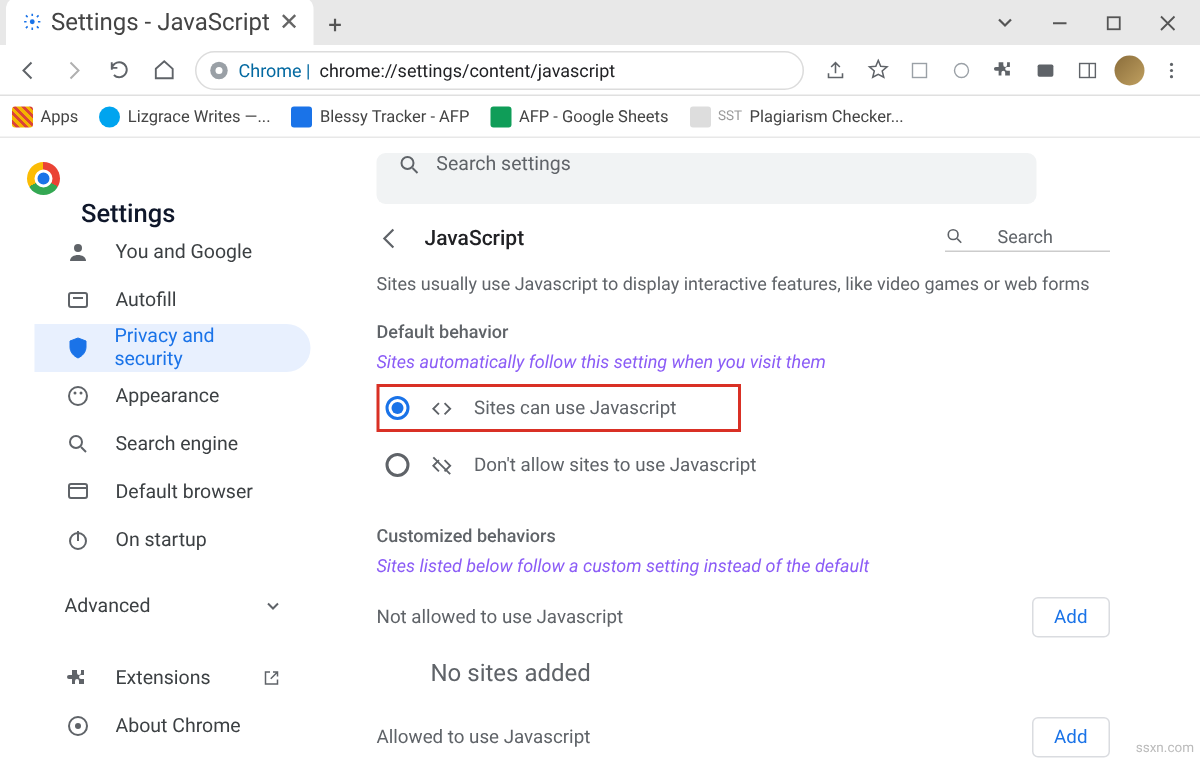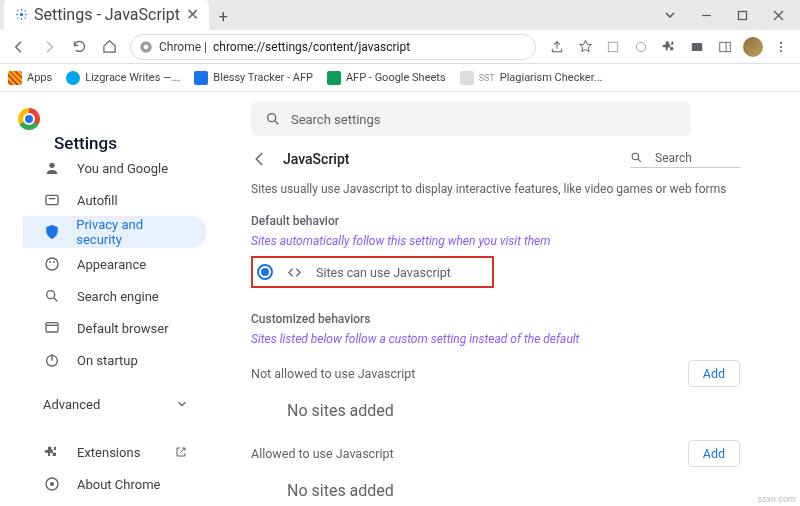--- a/index.html
+++ b/index.html
@@ -15,60 +15,60 @@
 .tab { background: #fff; height: 28px; display: flex; align-items: center; padding: 16px 10px; border-radius: 8px 8px 0 0; font-size: 16px; color: #444; min-width: 160px; gap: 6px; }
 .tab .favicon { width: 14px; height: 14px; display: inline-flex; align-items: center; justify-content: center; color: #1a73e8; }
 .tab .close { margin-left: auto; color: #666; }
 .newtab { width: 28px; height: 28px; display: flex; align-items: center; justify-content: center; color: #555; font-size: 16px; }
 
 
 .toolbar { height: 34px; background: #fff; border-bottom: 1px solid #e0e0e0; display: flex; align-items: center; padding: 0 6px; gap: 4px; }
 .ticon { width: 26px; height: 26px; display: flex; align-items: center; justify-content: center; color: #5f6368; border-radius: 50%; }
 .omnibox { flex: 1; height: 26px; background: #fff; border: 1px solid #dcdcdc; border-radius: 14px; display: flex; align-items: center; padding: 0 8px; font-size: 12px; color: #5f6368; gap: 6px; margin: 0 4px; }
 .omnibox .siteicon { color: #5f6368; }
-.omnibox .url-prefix { color: #404040; }
+.omnibox .url-prefix { color: #0369a1; }
 .omnibox .url-path { color: #202124; }
 .rightactions { display: flex; align-items: center; gap: 2px; }
 .avatar { width: 20px; height: 20px; border-radius: 50%; background: linear-gradient(135deg,#8a6d3b,#c0a060); }
 
 
 .bookmarks { height: 28px; background: #fff; border-bottom: 1px solid #e8e8e8; display: flex; align-items: center; padding: 0 8px; gap: 14px; font-size: 11px; color: #444; }
 .bm { display: flex; align-items: center; gap: 5px; }
 .bm .bmicon { width: 14px; height: 14px; background: #f1f1f1; border-radius: 2px; display: inline-block; }
 .bmicon.apps { background: repeating-linear-gradient(45deg,#f4b400,#f4b400 2px,#db4437 2px,#db4437 4px); }
 .bmicon.az { background:#00a4ef; border-radius:50%; }
 .bmicon.bt { background:#1a73e8; }
 .bmicon.gs { background:#0f9d58; }
 .bmicon.pc { background:#ddd; }
 
 
 .settings-header { height: 54px; display: flex; align-items: center; padding: 0 18px; gap: 14px; }
 .chrome-logo { width: 22px; height: 22px; border-radius: 50%; background: conic-gradient(#ea4335 0 120deg,#34a853 120deg 240deg,#fbbc05 240deg 360deg); position: relative; }
 .chrome-logo::after { content:""; position:absolute; inset:5px; background:#1a73e8; border-radius:50%; border:2px solid #fff; }
 .settings-title { font-size: 17px; color: #0f172a; font-weight: 500; margin-top: 48px; }
-.settings-search { margin-left: 120px; width: 440px; height: 34px; background: #f1f3f4; border-radius: 6px; display: flex; align-items: center; padding: 0 14px; gap: 10px; color: #5f6368; font-size: 13px; }
+.settings-search { margin-left: 120px; width: 440px; height: 34px; background: #f1f3f4; border-radius: 6px; display: flex; align-items: flex-start; padding: 0 14px; gap: 10px; color: #5f6368; font-size: 13px; }
 
 
 .body { display: flex; height: calc(506px - 30px - 34px - 28px - 54px); padding-left: 23px; }
 
 
 .sidebar { width: 198px; padding: 6px 0; display: flex; flex-direction: column; font-size: 13px; }
 .navitem { height: 32px; display: flex; align-items: center; padding: 0 20px; gap: 16px; color: #3c4043; border-radius: 0 16px 16px 0; margin-right: 14px; }
 .navitem.active { background: #e8f0fe; color: #1a73e8; }
 .navitem.active .nicon svg { stroke: #1a73e8; fill: #1a73e8; }
 .nicon { width: 18px; display: flex; align-items: center; justify-content: center; color: #5f6368; }
 .advanced { height: 36px; display: flex; align-items: center; padding: 0 20px; gap: 16px; color: #3c4043; margin-top: 10px; justify-content: space-between; padding-right: 34px;}
 .sidespacer { height: 14px; }
 .ext-open { margin-left: auto; }
 
 
 .content { flex: 1; padding: 4px 60px 0 30px; font-size: 12.5px; color: #5f6368; overflow: hidden; }
 .crow { display: flex; align-items: center; gap: 14px; margin-bottom: 14px; }
 .page-title { font-size: 14px; color: #202124; font-weight: 500; }
-.csearch { margin-left: auto; display: flex; align-items: center; gap: 12px; border-bottom: 1px solid #ccc; padding-bottom: 2px; font-size: 12px; width: 110px; }
+.csearch { margin-left: auto; display: flex; align-items: center; gap: 22px; border-bottom: 1px solid #ccc; padding-bottom: 2px; font-size: 12px; width: 110px; }
 .desc { font-size: 12px; color: #5f6368; margin-bottom: 18px; }
 .section-h { font-size: 12px; color: #5f6368; font-weight: 500; margin-bottom: 6px; }
 .section-sub { font-size: 12px; color: #8b5cf6; margin-bottom: 8px; font-style: italic; }
 .radio-row { display: flex; align-items: center; gap: 14px; height: 32px; padding: 2px 6px; }
 .radio-outer { width: 16px; height: 16px; border: 2px solid #1a73e8; border-radius: 50%; display: flex; align-items: center; justify-content: center; }
 .radio-outer.gray { border-color: #5f6368; }
 .radio-inner { width: 8px; height: 8px; background: #1a73e8; border-radius: 50%; }
 .highlight { border: 2.5px solid #d93025; width: 243px; padding: 2px 8px 2px 4px; }
 .cust { margin-top: 24px; }
 .subblock { margin-top: 14px; }
@@ -360,20 +360,30 @@
           <span class="radio-inner"></span>
         </span>
       <span>
           <svg width="15" height="15" viewBox="0 0 24 24">
             <path d="M9 6l-6 6 6 6M15 6l6 6-6 6" stroke="#5f6368" fill="none" stroke-width="2"></path>
           </svg>
         </span>
       <span>Sites can use Javascript</span>
     </div>
 
+    <div class="radio-row" style="margin-top:6px;">
+      <span class="radio-outer gray"></span>
+      <span>
+          <svg width="15" height="15" viewBox="0 0 24 24">
+            <path d="M9 6l-6 6 6 6M15 6l6 6-6 6" stroke="#5f6368" fill="none" stroke-width="2"></path>
+            <line x1="3" y1="3" x2="21" y2="21" stroke="#5f6368" stroke-width="2"></line>
+          </svg>
+        </span>
+      <span>Don't allow sites to use Javascript</span>
+    </div>
 
     <div class="cust">
       <div class="section-h">Customized behaviors</div>
       <div class="section-sub">Sites listed below follow a custom setting instead of the default</div>
 
       <div class="subblock">
         <div class="label-row">
           <span>Not allowed to use Javascript</span>
           <button class="addbtn">Add</button>
         </div>

